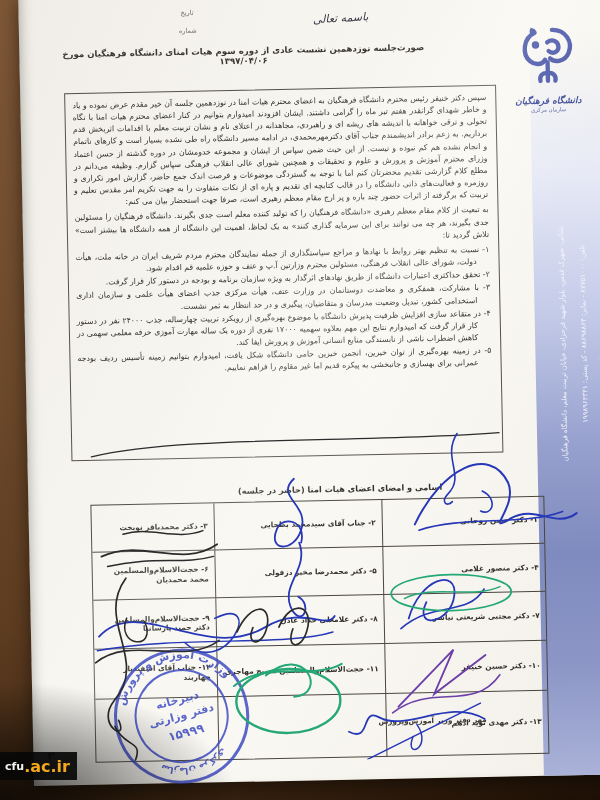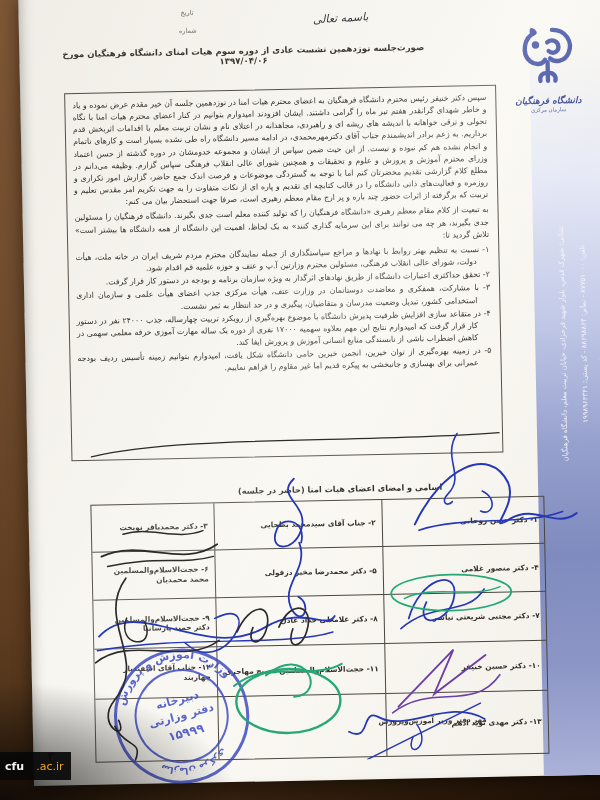--- a/index.html
+++ b/index.html
@@ -60,21 +60,21 @@
          transform:rotate(-14deg);z-index:5;}
   .stamp text{fill:#3d4bc4;font-weight:bold;}
 
   
   .sigs{position:absolute;left:34px;top:446px;width:520px;height:326px;z-index:6;pointer-events:none;}
 
   
   .watermark{position:absolute;left:0;top:752px;height:28px;padding:0 7px 0 5px;display:flex;align-items:center;
              background:rgba(8,8,8,.92);z-index:9;}
   .watermark .w1{color:#f3f3f0;font-weight:bold;font-size:11px;}
-  .watermark .w2{color:#f2a61c;font-weight:normal;font-size:11px;margin-left:12px;}
+  .watermark .w2{color:#f2a61c;font-weight:bold;font-size:16px;}
 </style>
 </head>
 <body>
 
 <div class="photo">
 
   <div class="paper">
 
     <div class="band">
       <div class="vtext" style="top:242px;right:76px;width:330px;">نشانی: شهرک قدس، بلوار شهید فرحزادی، خیابان تربیت معلم، دانشگاه فرهنگیان</div>

